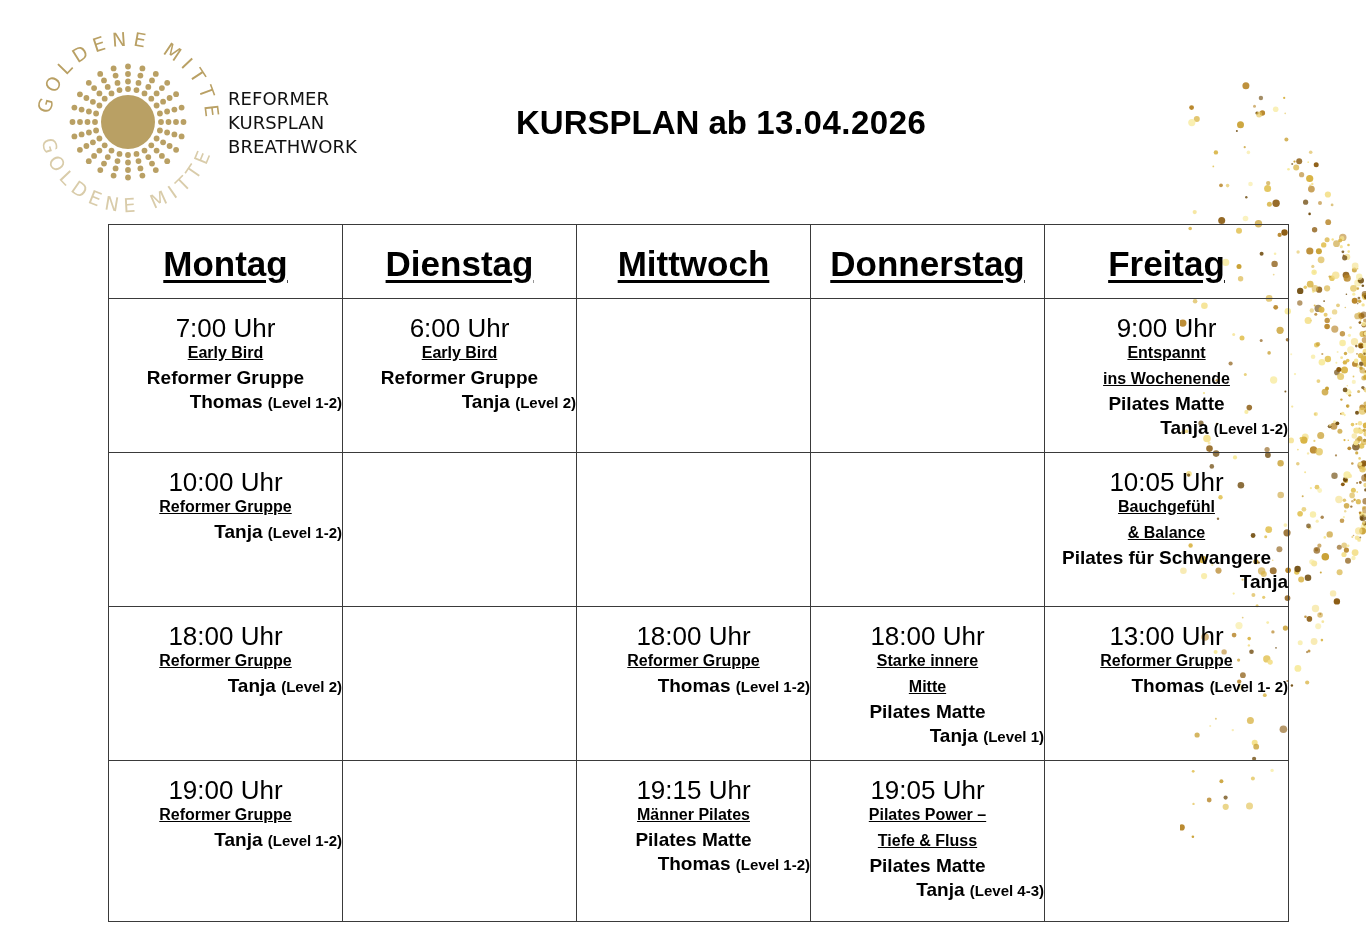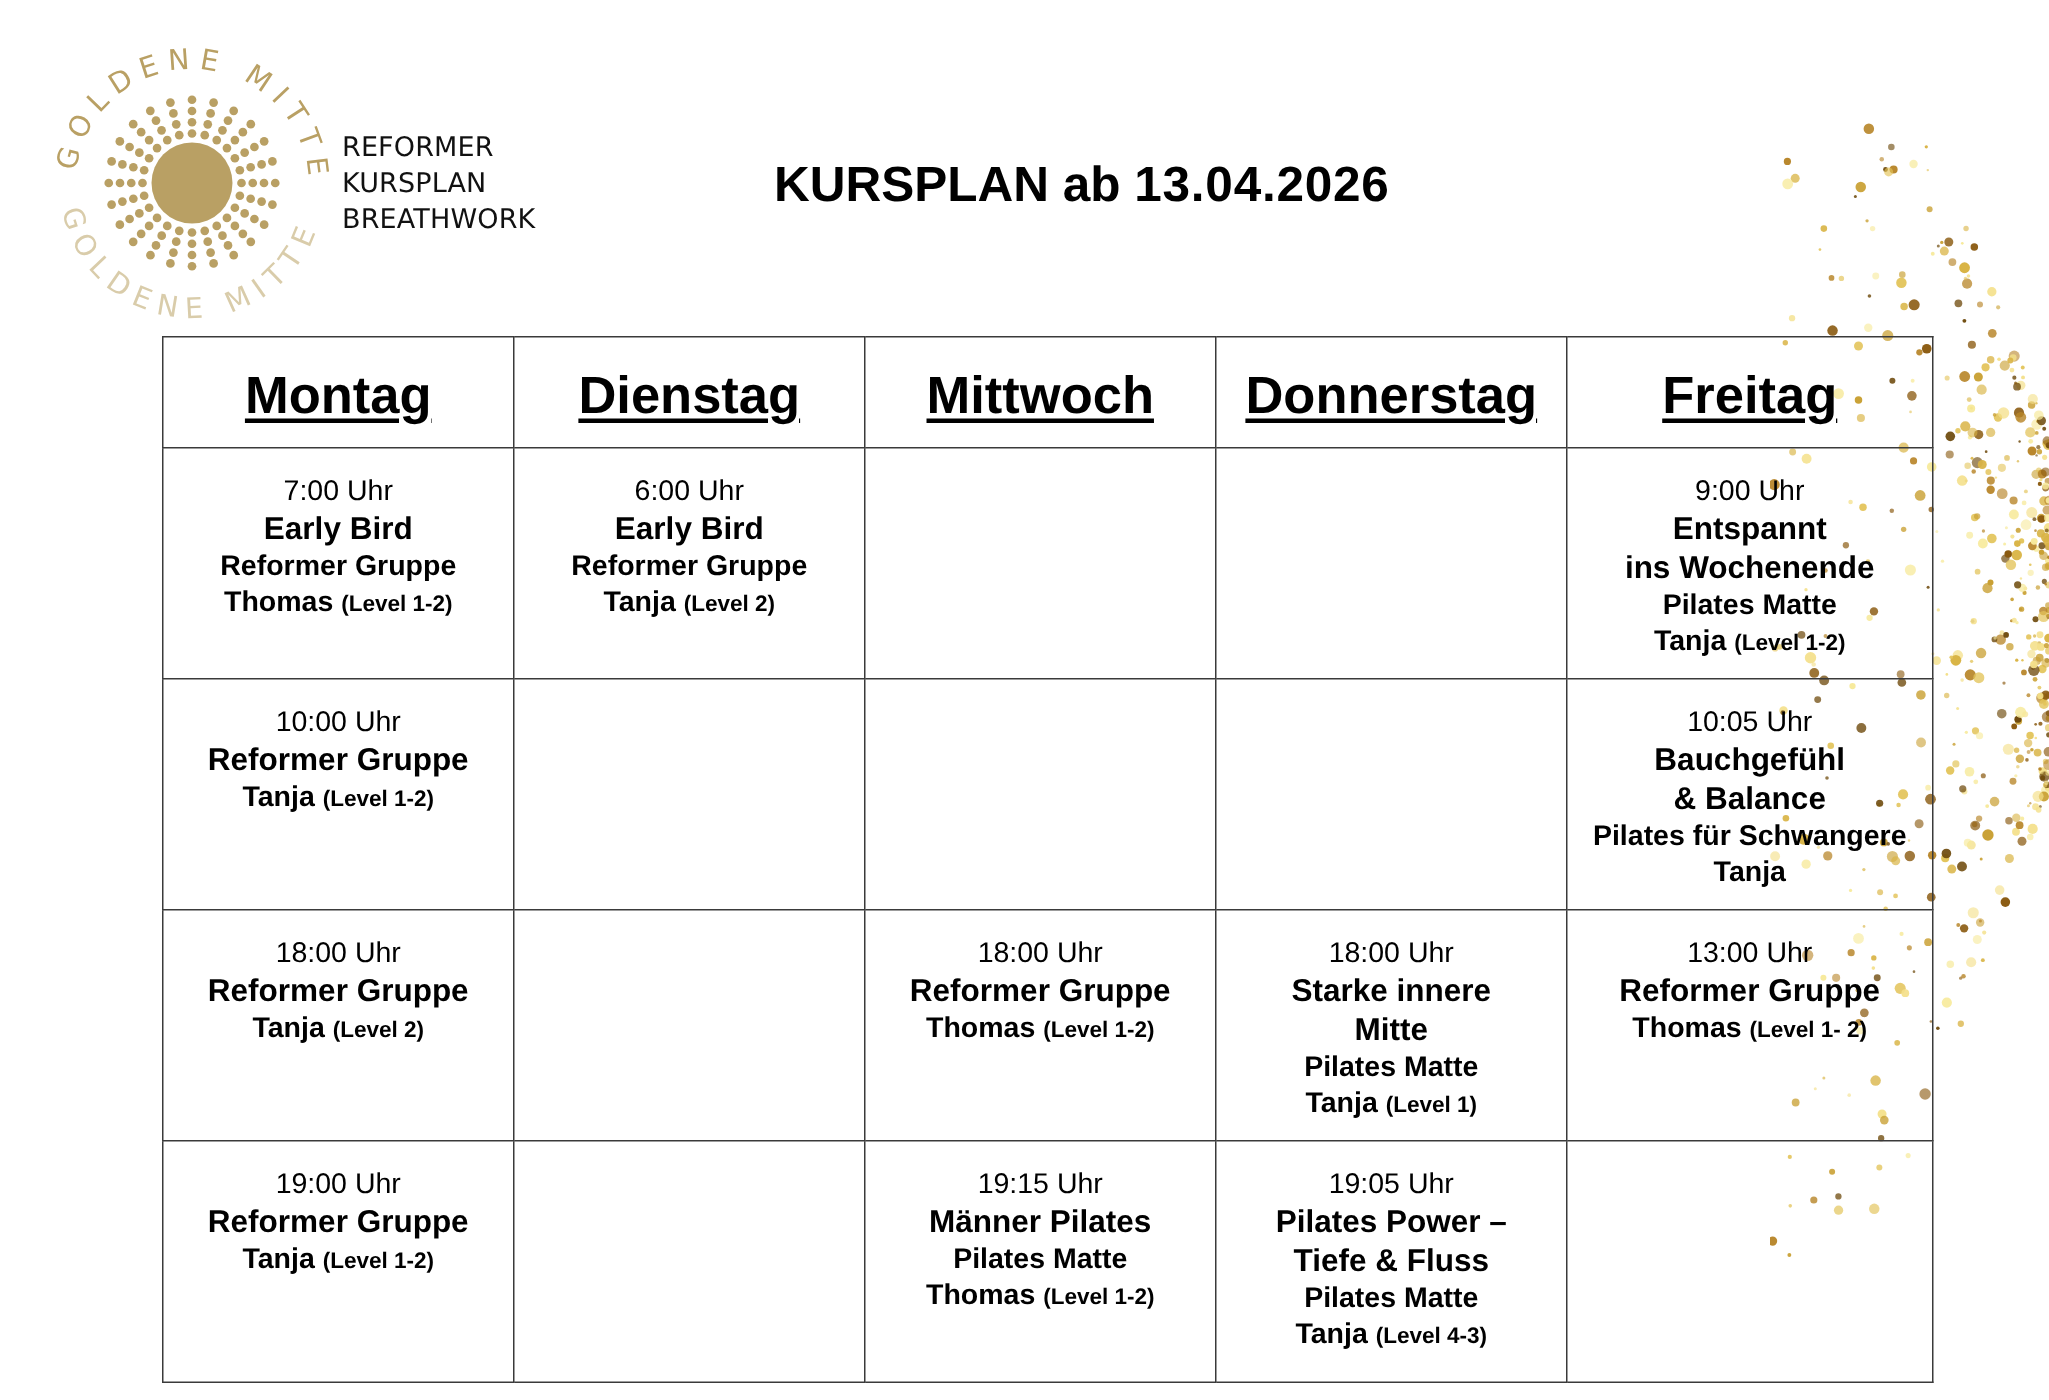--- a/index.html
+++ b/index.html
@@ -17,24 +17,24 @@
   table.plan {
     position:absolute; left:108px; top:224px; border-collapse:collapse;
     table-layout:fixed; width:1181px; background:transparent;
   }
   table.plan th, table.plan td { border:1.4px solid #3a3a3a; text-align:center; vertical-align:top; padding:0; }
   table.plan th { height:73px; vertical-align:middle; }
   .day { font-size:35px; font-weight:bold; text-decoration:underline; text-decoration-thickness:3px; text-underline-offset:4px; display:inline-block; margin-top:4px; }
   table.plan td { height:153px; }
   table.plan tr.last td { height:160px; }
   .cell { padding-top:17px; }
-  .time { font-size:19px; line-height:24px; }
-  .course { font-size:21px; line-height:26px; font-weight:bold; }
+  .time { font-size:26px; line-height:24px; }
+  .course { font-size:16px; line-height:26px; font-weight:bold;text-decoration:underline; }
   .sub { font-size:19px; line-height:24px; font-weight:bold; }
-  .trainer { font-size:19px; line-height:24px; font-weight:bold; }
+  .trainer { font-size:19px; line-height:24px; font-weight:bold;text-align:right; }
   .level { font-size:15px; font-weight:bold; }
 </style>
 </head>
 <body>
 
 <svg class="confetti" id="confetti" viewBox="0 0 186 760" xmlns="http://www.w3.org/2000/svg">
     <circle cx="134.4" cy="360.9" r="1.1" fill="#e3c45a" opacity="0.78"></circle>
     <circle cx="131.4" cy="109.1" r="3.4" fill="#b8862a" opacity="0.76"></circle>
     <circle cx="166.6" cy="425.8" r="2.8" fill="#c9a033" opacity="0.80"></circle>
     <circle cx="172.3" cy="383.5" r="1.3" fill="#b8862a" opacity="0.79"></circle>

